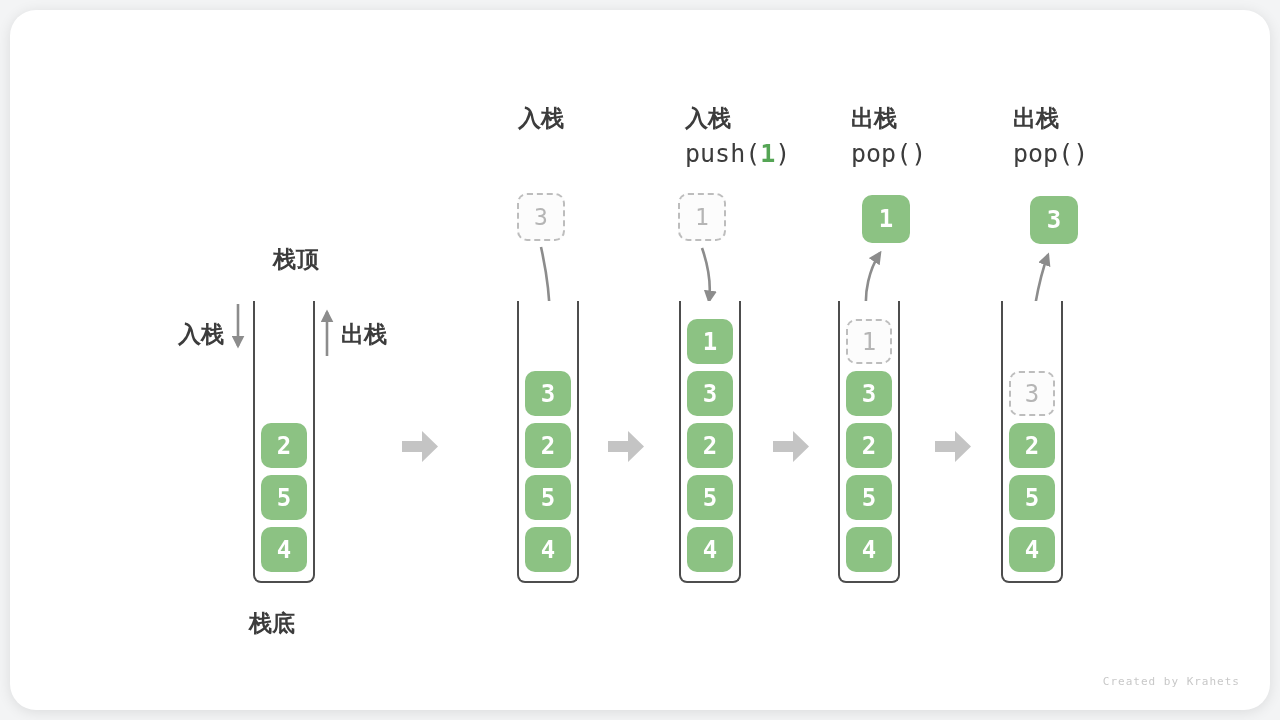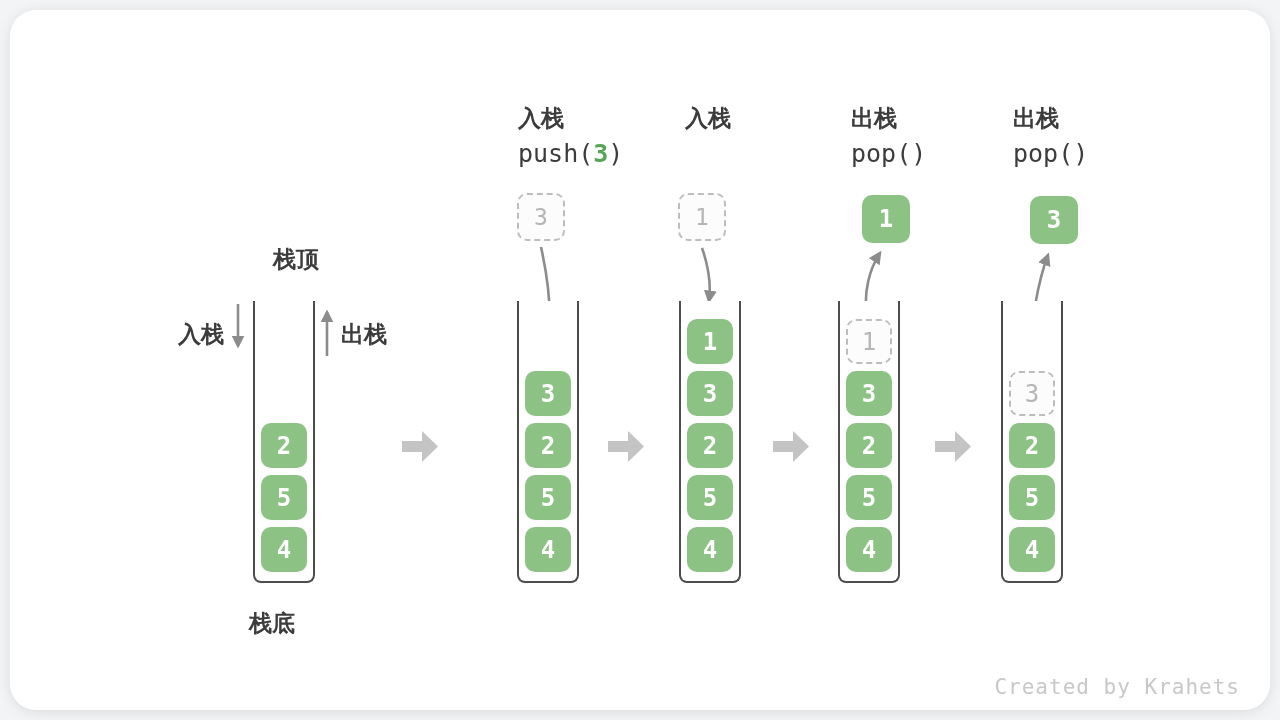--- a/index.html
+++ b/index.html
@@ -65,21 +65,21 @@
     font-family:"DejaVu Sans Mono","Liberation Mono",monospace;font-size:23px;
   }
   .float-box.dashed{
     background:#fcfcfc;border:2px dashed #bdbdbd;box-sizing:border-box;color:#b5b5b5;
   }
   .float-box.solid{background:#8cc283;color:#ffffff;font-weight:bold;font-size:24px;}
 
   .credit{
     position:absolute;right:40px;top:675px;
     font-family:"DejaVu Sans Mono","Liberation Mono",monospace;
-    font-size:21px;color:#c8c8c8;letter-spacing:1px;
+    font-size:11px;color:#c8c8c8;letter-spacing:1px;
   }
 </style>
 </head>
 <body>
 
 <div class="canvas">
 
   <div class="card"></div>
 
   <svg class="overlay" viewBox="0 0 1280 720">
@@ -102,24 +102,24 @@
       <polygon points="402,441 422,441 422,431 438,446.5 422,462 422,452 402,452"></polygon>
       <polygon points="608,441 628,441 628,431 644,446.5 628,462 628,452 608,452"></polygon>
       <polygon points="773,441 793,441 793,431 809,446.5 793,462 793,452 773,452"></polygon>
       <polygon points="935,441 955,441 955,431 971,446.5 955,462 955,452 935,452"></polygon>
     </g>
   </svg>
 
 
   <div class="op-header" style="left:518px;">
     <div class="op-action">入栈</div>
-    <div class="op-call"><span>push(</span><span class="op-arg">3</span><span>)</span></div>
   </div>
   <div class="op-header" style="left:685px;">
     <div class="op-action">入栈</div>
+    <div class="op-call"><span>push(</span><span class="op-arg">1</span><span>)</span></div>
   </div>
   <div class="op-header" style="left:851px;">
     <div class="op-action">出栈</div>
     <div class="op-call"><span>pop(</span><span class="op-arg"></span><span>)</span></div>
   </div>
   <div class="op-header" style="left:1013px;">
     <div class="op-action">出栈</div>
     <div class="op-call"><span>pop(</span><span class="op-arg"></span><span>)</span></div>
   </div>
 

